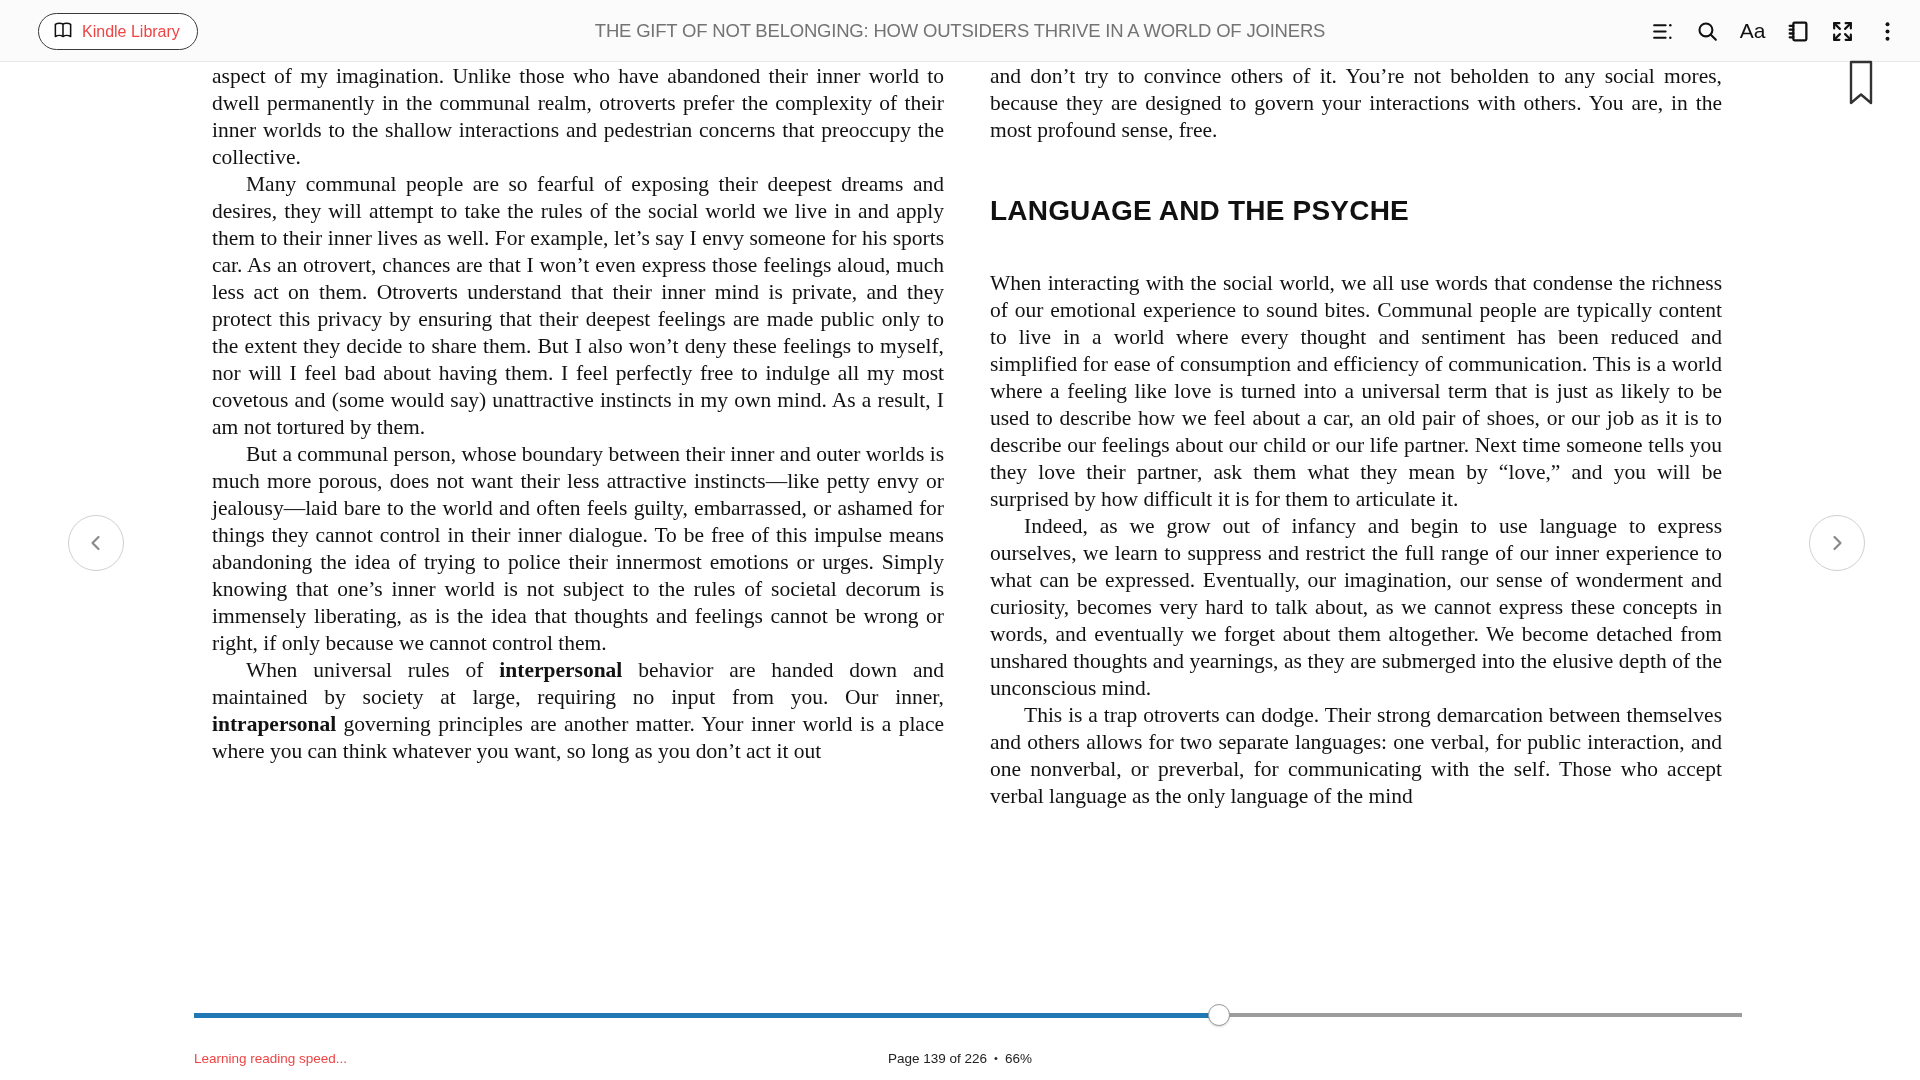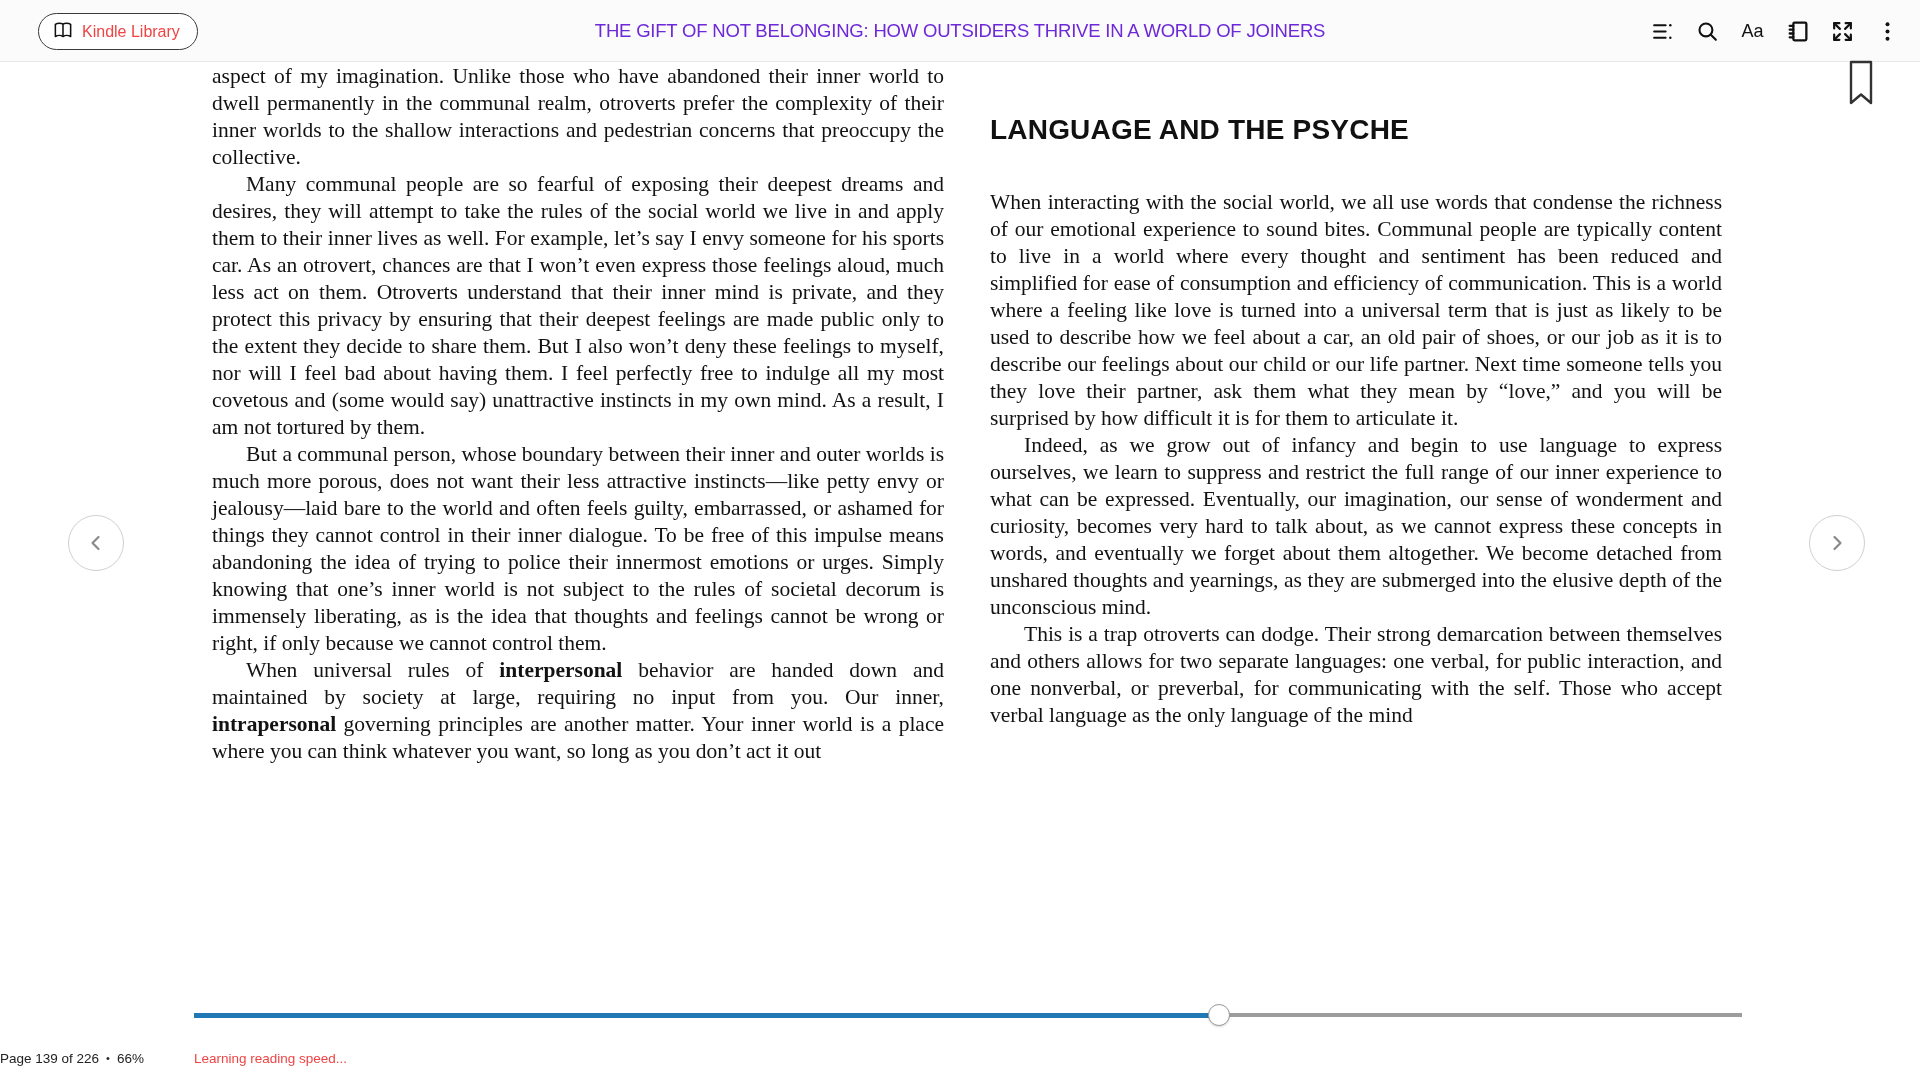--- a/index.html
+++ b/index.html
@@ -9,27 +9,27 @@
 
   
   .header { position:absolute; top:0; left:0; width:1920px; height:62px;
             background:#fbfbfb; border-bottom:1px solid #e8e8e8; }
   .library-btn { position:absolute; left:38px; top:13px; height:37px;
                  display:flex; align-items:center; gap:9px; padding:0 17px 0 14px;
                  border:1px solid #3a3a3a; border-radius:19px; background:#fff;
                  font-size:16px; color:#ef4444; cursor:pointer; }
   .book-title { position:absolute; left:300px; right:300px; top:0; height:62px;
                 display:flex; align-items:center; justify-content:center;
-                font-size:18.5px; letter-spacing:-0.2px; color:#6d28d9; white-space:nowrap; }
+                font-size:18.5px; letter-spacing:-0.2px; color:#737373; white-space:nowrap; }
   .header-icons { position:absolute; right:10px; top:0; height:62px;
                   display:flex; align-items:center; }
   .icon-btn { width:45px; height:45px; display:flex; align-items:center; justify-content:center;
               cursor:pointer; color:#111; }
   .icon-btn svg { display:block; }
-  .aa-glyph { font-size:18px; font-weight:500; color:#111; }
+  .aa-glyph { font-size:21px; font-weight:500; color:#111; }
 
   
   .bookmark { position:absolute; top:60px; right:42px; width:34px; height:46px; cursor:pointer; }
   .nav-circle { position:absolute; top:515px; width:56px; height:56px; border-radius:50%;
                 border:1px solid #cfcfcf; background:#fff; display:flex; align-items:center;
                 justify-content:center; cursor:pointer; color:#8a8a8a; }
   .nav-left  { left:68px; }
   .nav-right { left:1809px; }
 
   
@@ -48,21 +48,21 @@
   
   .progress { position:absolute; left:194px; top:1013px; width:1548px; height:4px;
               background:var(--progress-track, #9d9d9d); cursor:pointer; }
   .progress-fill { position:absolute; left:0; top:-0.5px; height:5px; width:66%;
                    background:var(--progress-fill, #2078b4); }
   .progress-handle { position:absolute; top:-9px; left:66%; width:22px; height:22px;
                      margin-left:-11px; border-radius:50%; background:#fff;
                      border:1.5px solid #9a9a9a; box-shadow:0 1px 2px rgba(0,0,0,0.15);
                      cursor:grab; }
   .status-left { position:absolute; left:194px; top:1051px; font-size:13.5px; color:#ef4444; }
-  .page-info { position:absolute; left:0; top:1051px; width:1920px; 
+  .page-info { position:absolute; left:0; top:1051px; width:1920px; text-align:center;
                font-size:13.5px; color:#222; }
   .page-info .sep { display:inline-block; margin:0 7px; font-size:11px; color:#222;
                     vertical-align:1px; }
 </style>
 </head>
 <body>
 
 <div class="stage">
 
   <div class="header">
@@ -145,20 +145,21 @@
     </svg>
   </div>
 
   <div class="col col-left">
       <p><span>aspect of my imagination. Unlike those who have abandoned their inner world to dwell permanently in the communal realm, otroverts prefer the complexity of their inner worlds to the shallow interactions and pedestrian concerns that preoccupy the collective.</span></p>
       <p class="indent"><span>Many communal people are so fearful of exposing their deepest dreams and desires, they will attempt to take the rules of the social world we live in and apply them to their inner lives as well. For example, let’s say I envy someone for his sports car. As an otrovert, chances are that I won’t even express those feelings aloud, much less act on them. Otroverts understand that their inner mind is private, and they protect this privacy by ensuring that their deepest feelings are made public only to the extent they decide to share them. But I also won’t deny these feelings to myself, nor will I feel bad about having them. I feel perfectly free to indulge all my most covetous and (some would say) unattractive instincts in my own mind. As a result, I am not tortured by them.</span></p>
       <p class="indent"><span>But a communal person, whose boundary between their inner and outer worlds is much more porous, does not want their less attractive instincts—like petty envy or jealousy—laid bare to the world and often feels guilty, embarrassed, or ashamed for things they cannot control in their inner dialogue. To be free of this impulse means abandoning the idea of trying to police their innermost emotions or urges. Simply knowing that one’s inner world is not subject to the rules of societal decorum is immensely liberating, as is the idea that thoughts and feelings cannot be wrong or right, if only because we cannot control them.</span></p>
       <p class="indent"><span>When universal rules of </span><b>interpersonal</b><span> behavior are handed down and maintained by society at large, requiring no input from you. Our inner, </span><b>intrapersonal</b><span> governing principles are another matter. Your inner world is a place where you can think whatever you want, so long as you don’t act it out</span></p>
     </div>
   <div class="col col-right">
+      <p><span>and don’t try to convince others of it. You’re not beholden to any social mores, because they are designed to govern your interactions with others. You are, in the most profound sense, free.</span></p>
       <h2 class="section-heading">LANGUAGE AND THE PSYCHE</h2>
       <p><span>When interacting with the social world, we all use words that condense the richness of our emotional experience to sound bites. Communal people are typically content to live in a world where every thought and sentiment has been reduced and simplified for ease of consumption and efficiency of communication. This is a world where a feeling like love is turned into a universal term that is just as likely to be used to describe how we feel about a car, an old pair of shoes, or our job as it is to describe our feelings about our child or our life partner. Next time someone tells you they love their partner, ask them what they mean by “love,” and you will be surprised by how difficult it is for them to articulate it.</span></p>
       <p class="indent"><span>Indeed, as we grow out of infancy and begin to use language to express ourselves, we learn to suppress and restrict the full range of our inner experience to what can be expressed. Eventually, our imagination, our sense of wonderment and curiosity, becomes very hard to talk about, as we cannot express these concepts in words, and eventually we forget about them altogether. We become detached from unshared thoughts and yearnings, as they are submerged into the elusive depth of the unconscious mind.</span></p>
       <p class="indent"><span>This is a trap otroverts can dodge. Their strong demarcation between themselves and others allows for two separate languages: one verbal, for public interaction, and one nonverbal, or preverbal, for communicating with the self. Those who accept verbal language as the only language of the mind</span></p>
     </div>
 
   <div class="progress">
     <div class="progress-fill" style="width: 66.2%;"></div>
     <div class="progress-handle" style="left: 66.2%;"></div>
   </div>

